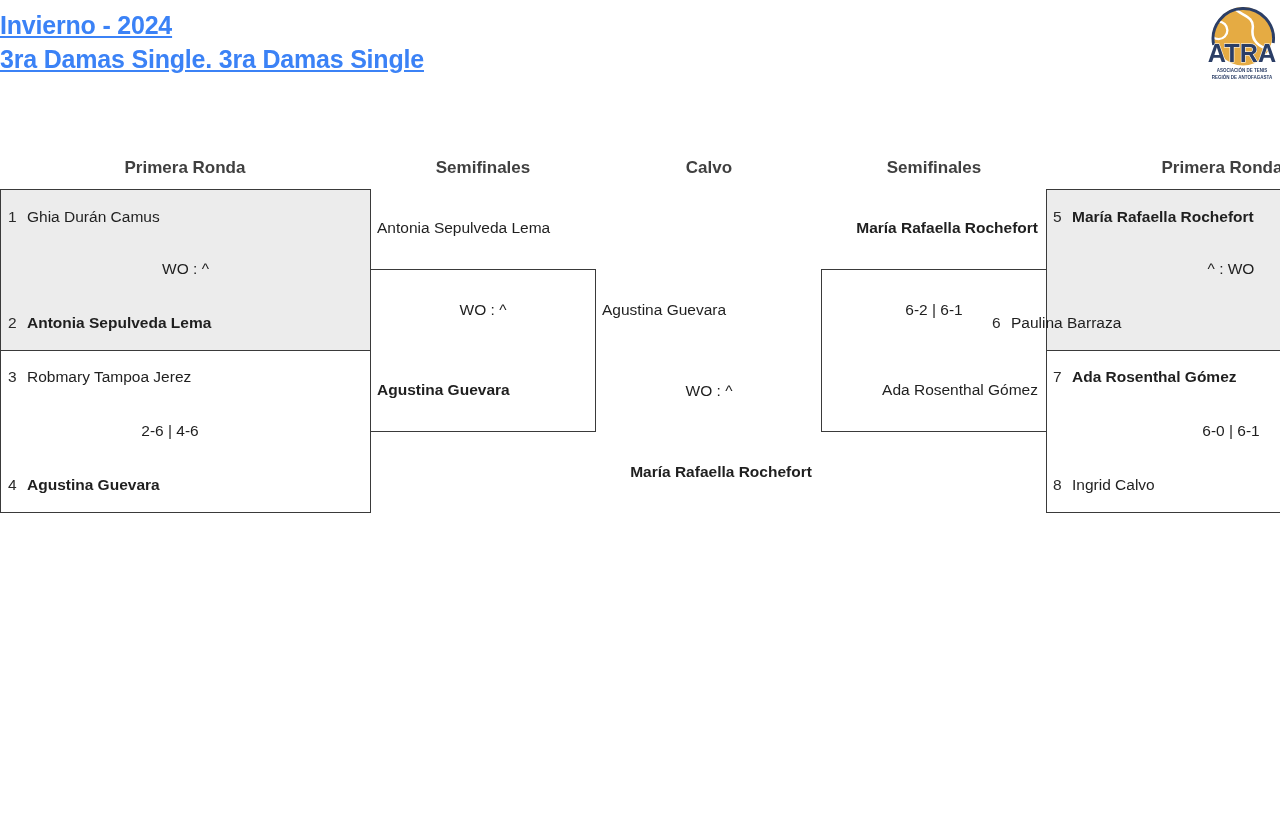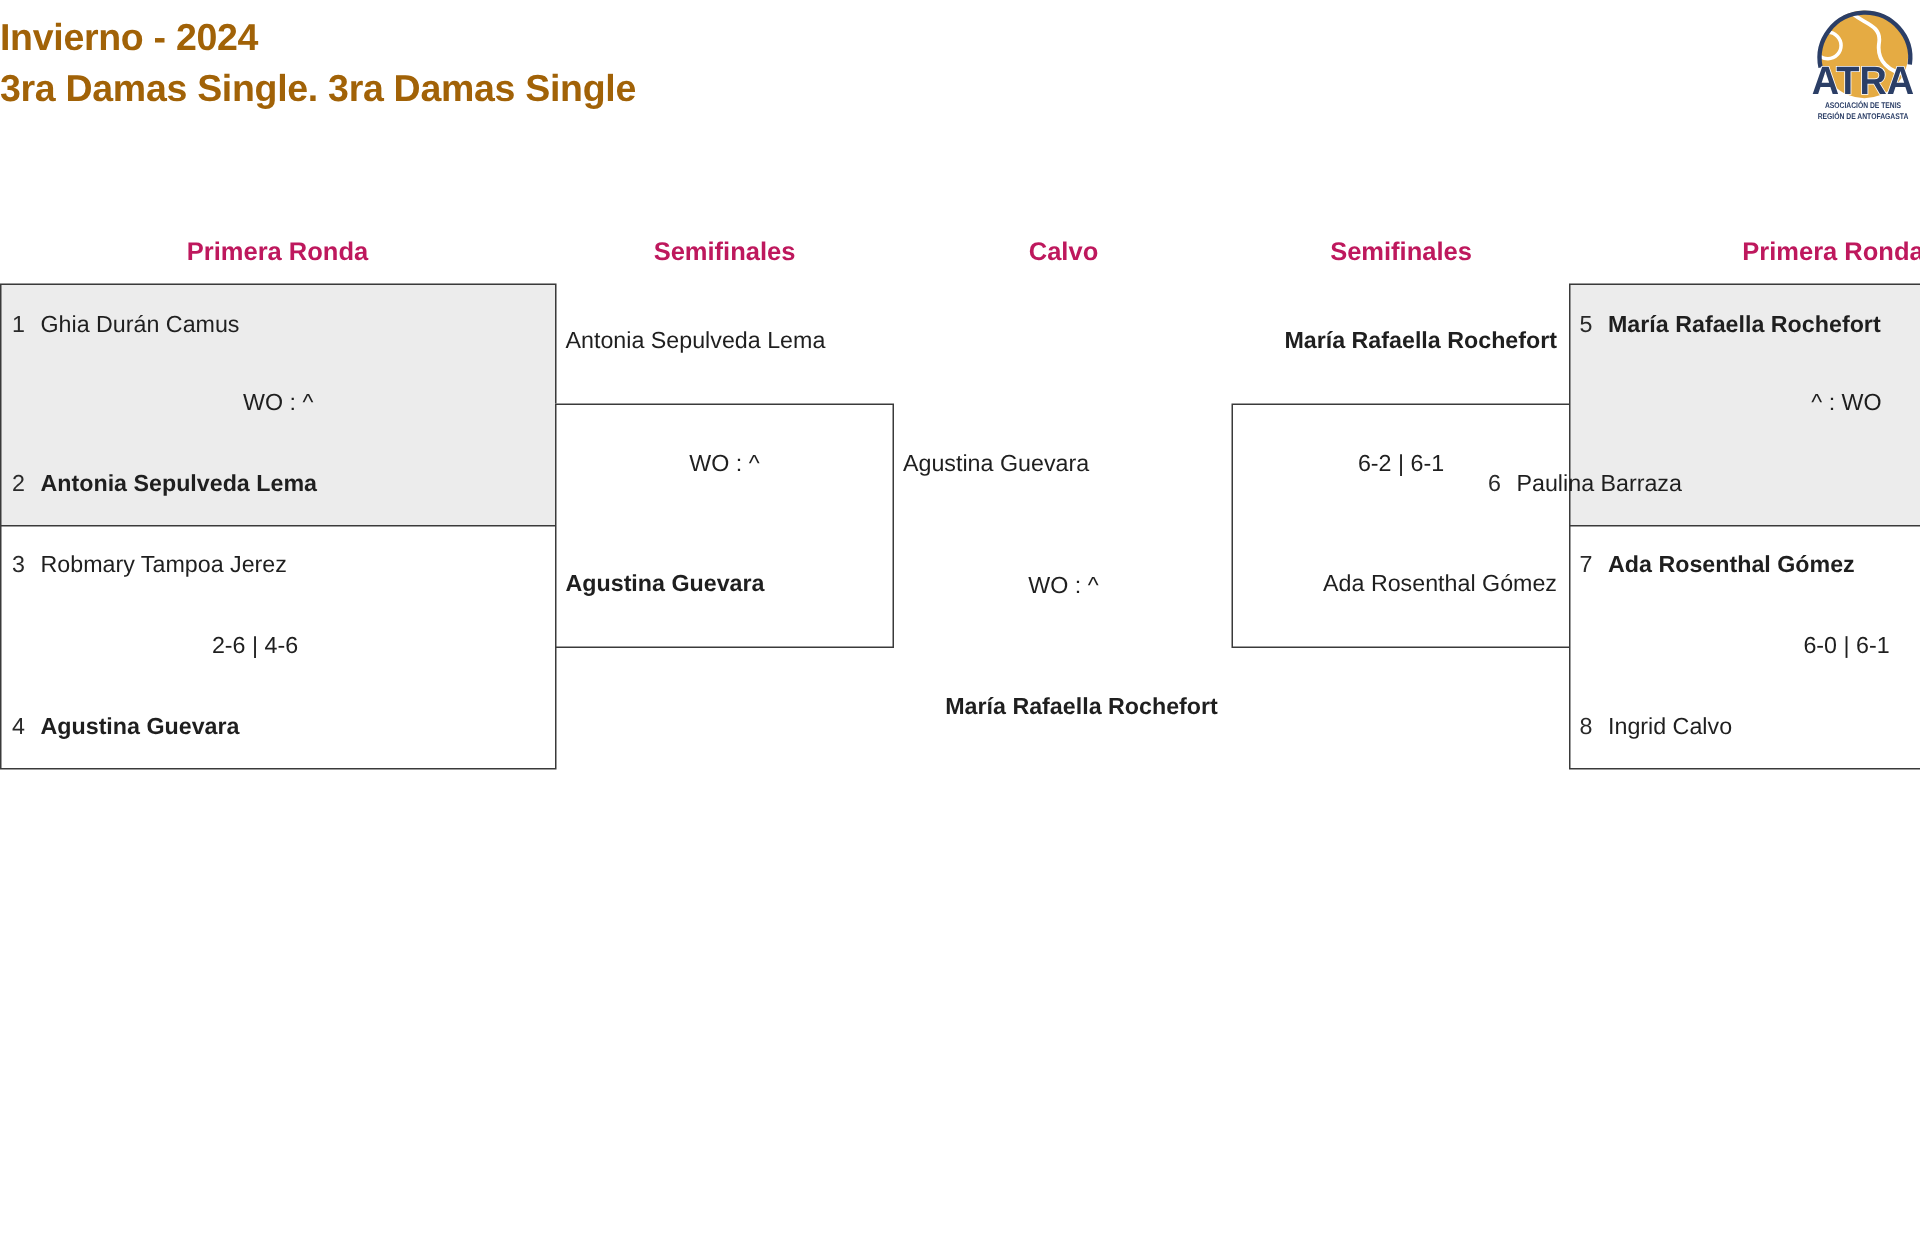--- a/index.html
+++ b/index.html
@@ -5,30 +5,30 @@
   html,body{margin:0;padding:0;}
   body{
     width:1280px;height:830px;overflow:hidden;background:#ffffff;
     font-family:"Liberation Sans",sans-serif;color:#1b1b1b;
     position:relative;
   }
   .canvas{position:relative;width:1416px;height:830px;}
 
   
   .page-header{position:absolute;left:0;top:8px;}
-  .page-header .line{font-size:25px;font-weight:700;line-height:34px;letter-spacing:-0.2px;color:#a16207;}
+  .page-header .line{font-size:25px;font-weight:700;line-height:34px;letter-spacing:-0.2px;color:#3b82f6;text-decoration:underline;}
 
   
   .logo{position:absolute;left:1204px;top:4px;width:76px;height:78px;}
 
   
   .bracket-title{position:absolute;left:0;top:99px;width:1280px;text-align:center;
     font-size:20px;font-weight:700;color:#141414;}
   .round-header{position:absolute;top:158px;height:22px;text-align:center;
-    font-size:17px;font-weight:600;color:#be185d;white-space:nowrap;}
+    font-size:17px;font-weight:600;color:#404040;white-space:nowrap;}
   .rh1{left:0;width:370px;}
   .rh2{left:370px;width:226px;}
   .rh3{left:596px;width:226px;}
   .rh4{left:822px;width:224px;}
   .rh5{left:1046px;width:352px;}
 
   
   .box{position:absolute;box-sizing:border-box;border:1.5px solid #3a3a3a;background:#ffffff;}
   .box.shaded{background:#ececec;}
   .b-r1l-m1{left:0;top:189px;width:371px;height:162px;}

